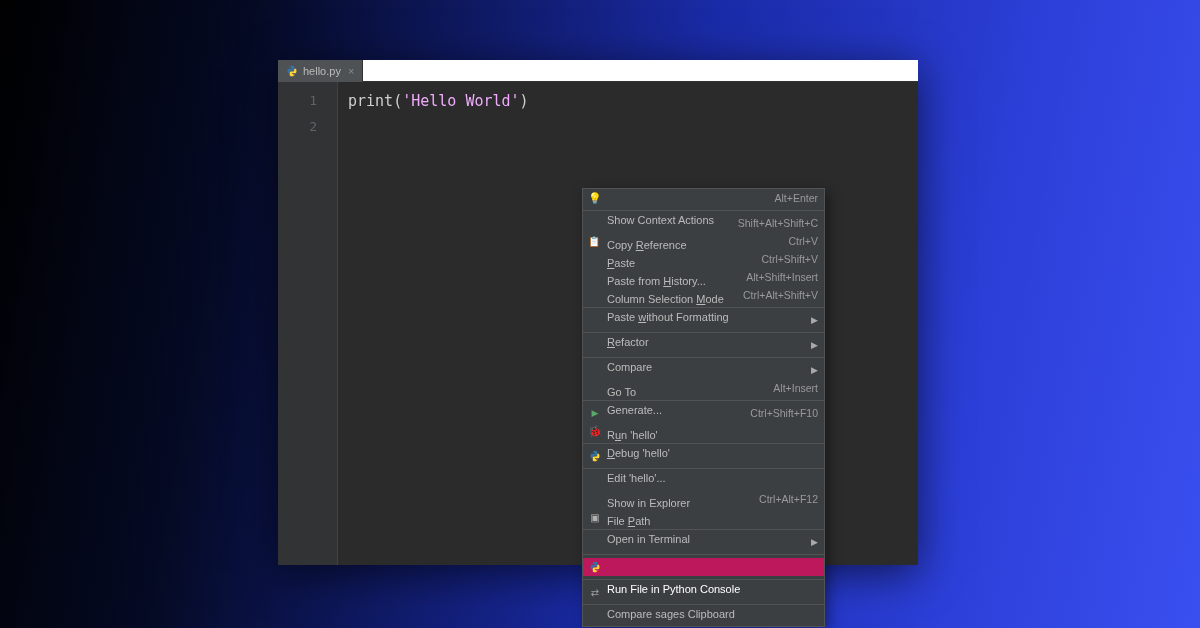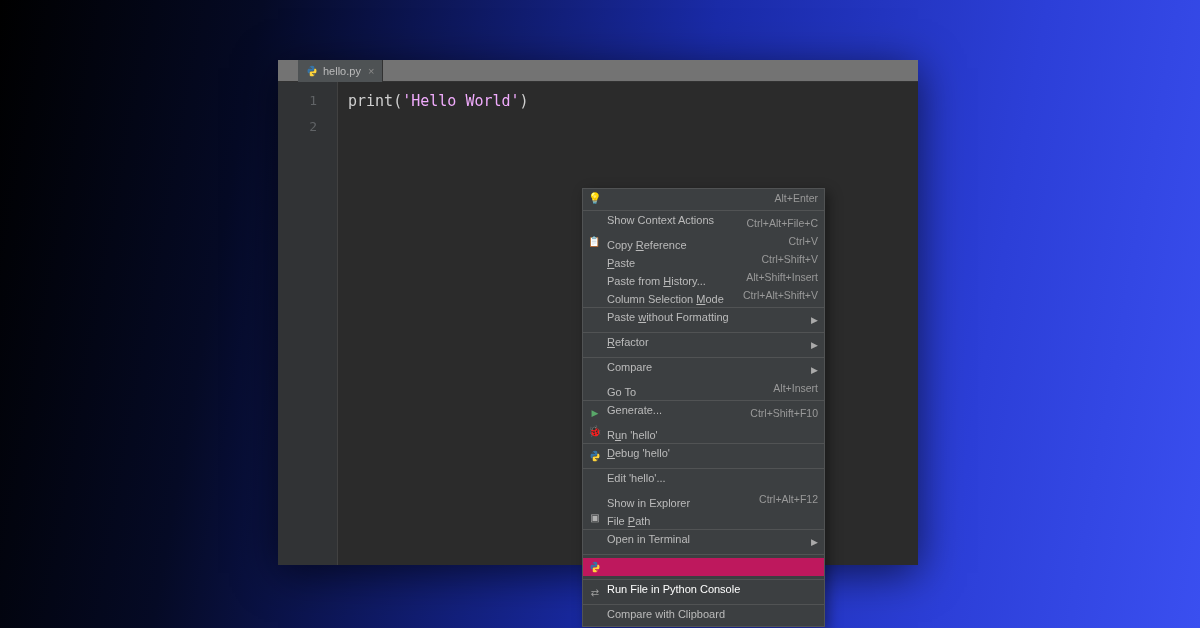--- a/index.html
+++ b/index.html
@@ -15,25 +15,24 @@
     position: absolute;
     left: 278px;
     top: 60px;
     width: 640px;
     height: 505px;
     background: #2b2b2b;
     box-shadow: 0 8px 40px rgba(0,0,0,0.6);
   }
   .tab-bar {
     height: 22px;
-    background: #737373;
+    background: #ffffff;
     display: flex;
     align-items: center;
     border-bottom: 1px solid #323232;
-    padding-left: 20px;
   }
   .tab {
     height: 22px;
     display: flex;
     align-items: center;
     padding: 0 8px;
     gap: 5px;
     background: #4e5254;
     font-size: 11px;
     color: #bbbbbb;
@@ -182,21 +181,21 @@
       <span class="ctx-icon">
         <span class="ic-bulb">💡</span>
       </span>
       <span class="ctx-label">Show Context Actions</span>
       <span class="ctx-shortcut">Alt+Enter</span>
     </div>
     <div class="ctx-sep"></div>
     <div class="ctx-item">
       <span class="ctx-icon"></span>
       <span class="ctx-label">Copy <u>R</u>eference</span>
-      <span class="ctx-shortcut">Ctrl+Alt+File+C</span>
+      <span class="ctx-shortcut">Shift+Alt+Shift+C</span>
     </div>
     <div class="ctx-item">
       <span class="ctx-icon">
         <span class="ic-paste">📋</span>
       </span>
       <span class="ctx-label"><u>P</u>aste</span>
       <span class="ctx-shortcut">Ctrl+V</span>
     </div>
     <div class="ctx-item">
       <span class="ctx-icon"></span>
@@ -290,17 +289,17 @@
           <path fill="#ffd43b" d="M8 15c3 0 3-1.5 3-1.5V12H8v-1h4.5S14 11 14 8s-1.5-3-1.5-3H11v2s0 1.5-1.5 1.5h-3S5 8.5 5 10v3.5S5 15 8 15zm2-1.2a.7.7 0 110-1.4.7.7 0 010 1.4z"></path>
         </svg>
       </span>
       <span class="ctx-label">Run File in Python Console</span>
     </div>
     <div class="ctx-sep"></div>
     <div class="ctx-item">
       <span class="ctx-icon">
         <span class="ic-compare">⇄</span>
       </span>
-      <span class="ctx-label">Compare with Clipboard</span>
+      <span class="ctx-label">Compare sages Clipboard</span>
     </div>
     <div class="ctx-sep"></div>
     <div class="ctx-item"></div>
   </div>
 
 </body></html>

